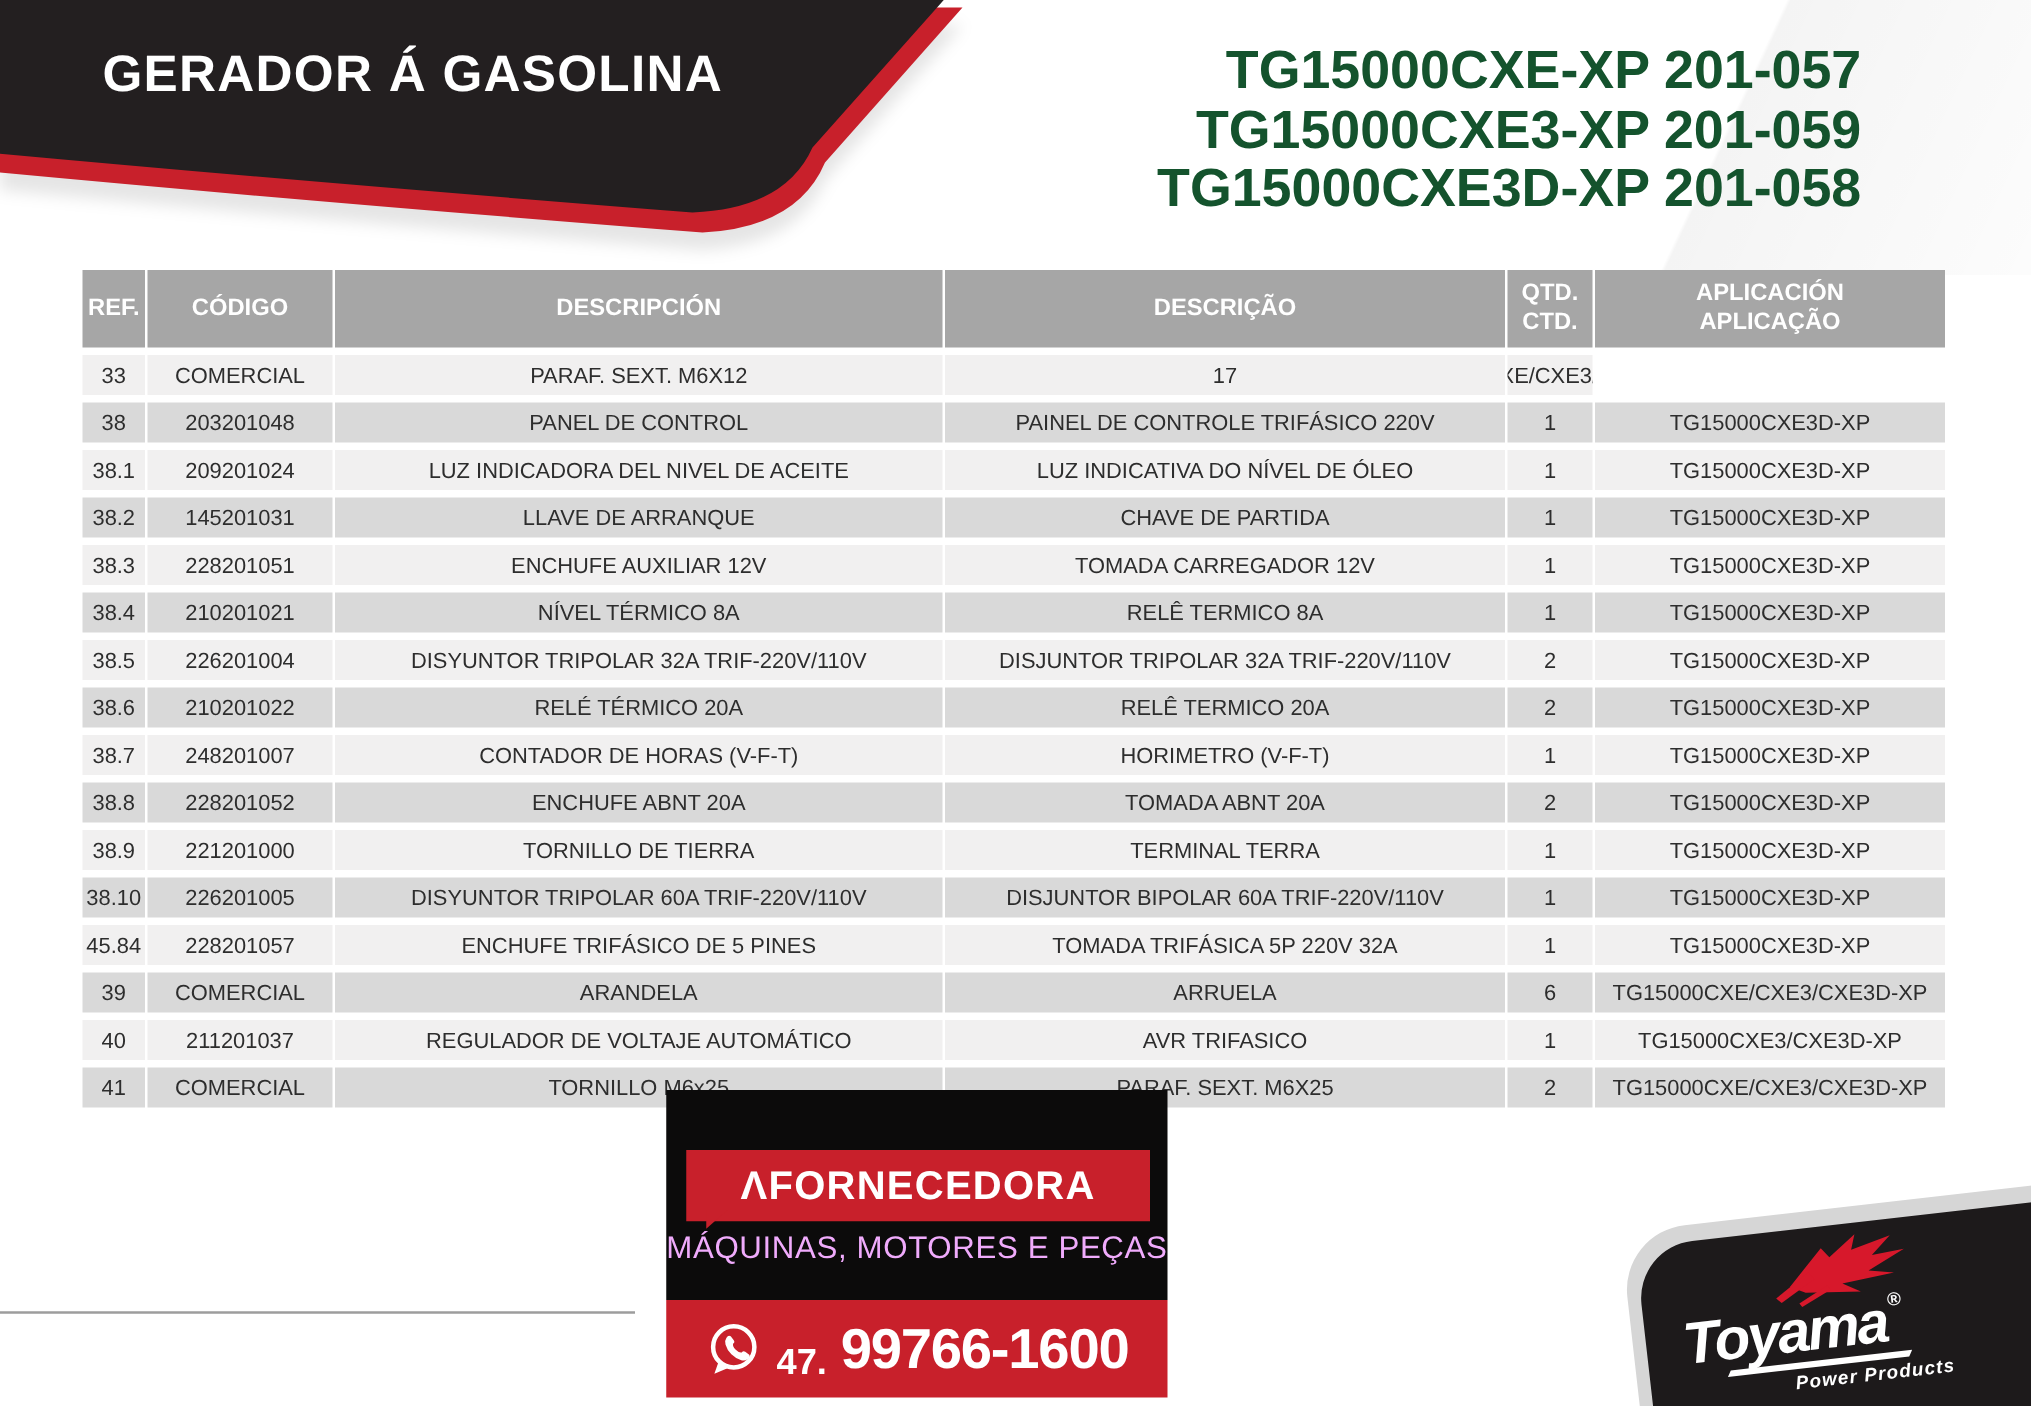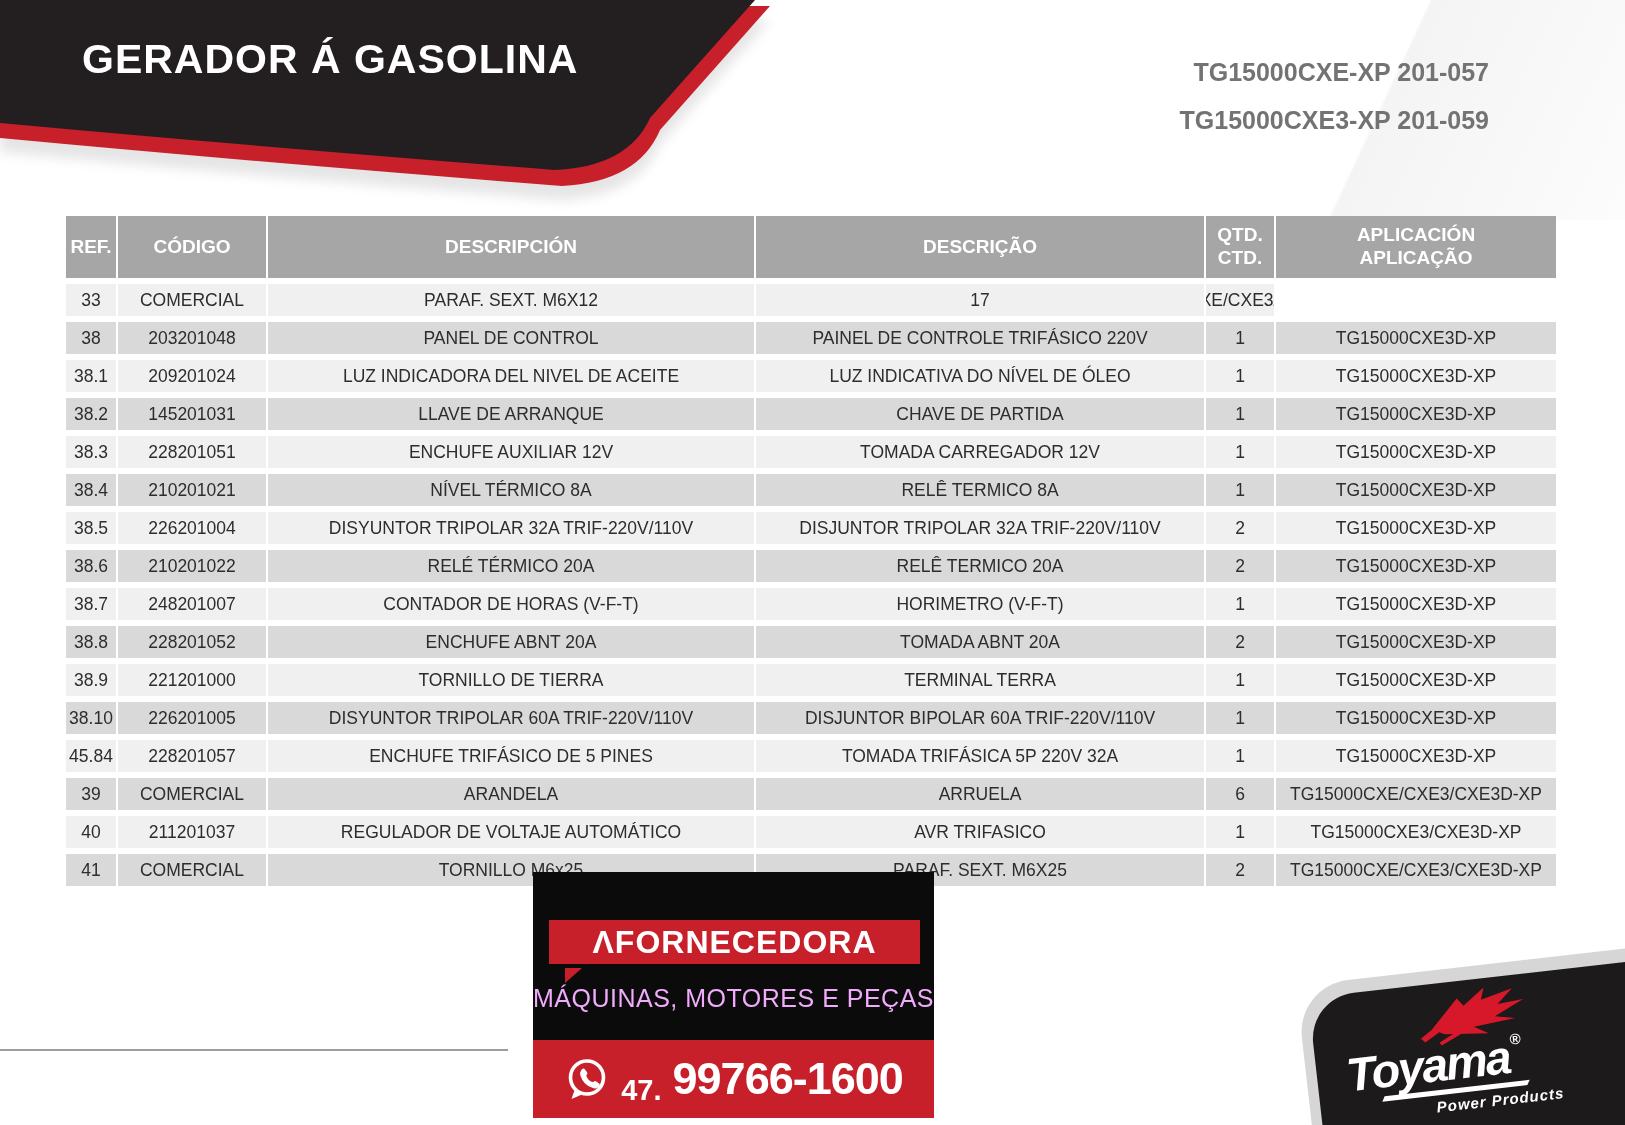--- a/index.html
+++ b/index.html
@@ -19,22 +19,22 @@
 
   
   .banner-svg{position:absolute;left:0;top:0;}
   .page-title{
     position:absolute;left:82px;top:36px;
     font-size:41px;font-weight:bold;
     letter-spacing:1px;color:#fff;white-space:nowrap;
   }
   .models{
     position:absolute;top:33px;right:136px;text-align:right;
-    font-size:25px;font-weight:bold;color:#737373;line-height:47.5px;
-    letter-spacing:0px;white-space:nowrap;margin-top:16px;
+    font-size:43px;font-weight:bold;color:#14532d;line-height:47.5px;
+    letter-spacing:0px;white-space:nowrap;
   }
   .shade-tr{
     position:absolute;right:0;top:0;width:560px;height:220px;
     background:linear-gradient(115deg,rgba(0,0,0,0) 55%,rgba(0,0,0,0.045) 55.5%,rgba(0,0,0,0.01) 100%);
     pointer-events:none;
   }
 
   
   .ptable{
     --cols:50px 148px 486px 448px 68px 280px;
@@ -56,21 +56,21 @@
     height:32px;font-size:17.5px;color:#2d2d2d;white-space:nowrap;overflow:hidden;
   }
 
   
   .divider{position:absolute;left:0;top:1049px;width:508px;height:2px;background:#9d9d9d;}
 
   
   .badge{position:absolute;left:533px;top:872px;width:401px;}
   .badge-black{position:relative;height:168px;background:#0c0b0b;}
   .brandbar{
-    position:absolute;left:16px;right:14px;top:48px;height:44px;
+    position:absolute;left:16px;right:14px;top:48px;height:57px;
     background:var(--accent-red);display:flex;align-items:center;justify-content:center;text-align:right;
   }
   .brandbar span{
     color:#fff;font-weight:bold;font-size:32px;letter-spacing:1px;white-space:nowrap;
   }
   .brand-tri{
     position:absolute;left:32px;top:96px;width:0;height:0;
     border-top:15px solid var(--accent-red);border-right:17px solid transparent;
   }
   .tagline{
@@ -124,20 +124,21 @@
     <path d="M0,152 Q256,176 562,200 Q638,196 660,144 L770,20 L0,20 Z" fill="rgba(0,0,0,0.10)" filter="url(#soft)"></path>
     <path d="M0,138 Q256,162 562,186 Q638,182 660,130 L770,6 L0,6 Z" style="fill:var(--accent-red)"></path>
     <path d="M0,123 Q250,146 554,170 Q628,167 650,118 L755,0 L0,0 Z" style="fill:var(--banner-black)"></path>
   </svg>
 
   <div class="page-title">GERADOR Á GASOLINA</div>
 
   <div class="models">
     <div>TG15000CXE-XP 201-057</div>
     <div>TG15000CXE3-XP 201-059</div>
+    <div>TG15000CXE3D-XP 201-058</div>
   </div>
 
   <div class="ptable">
     <div class="trow thead">
       <div>REF.</div>
       <div>CÓDIGO</div>
       <div>DESCRIPCIÓN</div>
       <div>DESCRIÇÃO</div>
       <div>QTD.
 CTD.</div>

